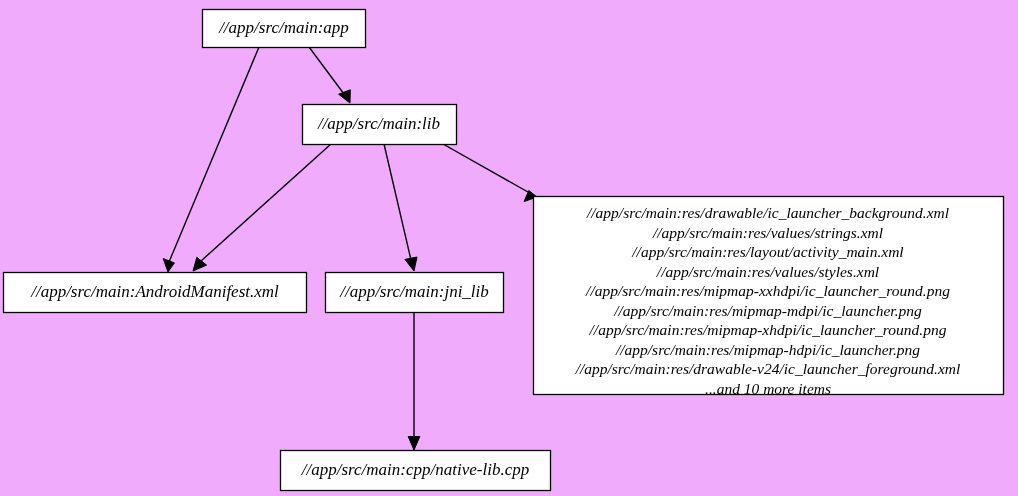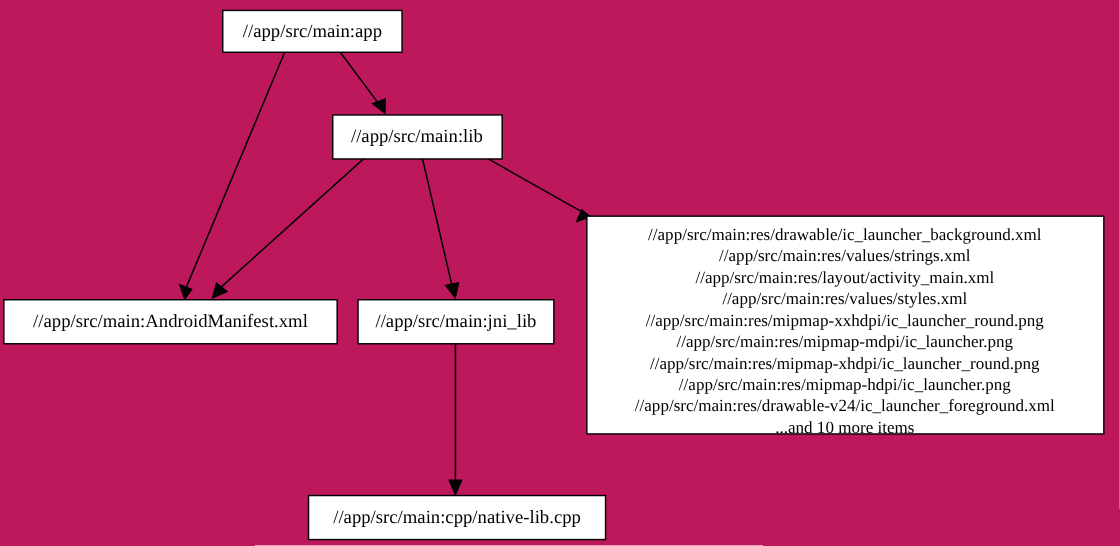--- a/index.html
+++ b/index.html
@@ -4,23 +4,24 @@
 <style>
   html, body {
     margin: 0;
     padding: 0;
     background: #ffffff;
   }
   #graph-root {
     position: relative;
     width: 1018px;
     height: 496px;
-    background: #be185d;
+    background: #f0abfc;
     font-family: "Liberation Serif", "DejaVu Serif", serif;
     overflow: hidden;
+    font-style: italic;
   }
   svg#graph-canvas {
     position: absolute;
     top: 0;
     left: 0;
     width: 1018px;
     height: 496px;
   }
   .node-box {
     fill: #ffffff;

